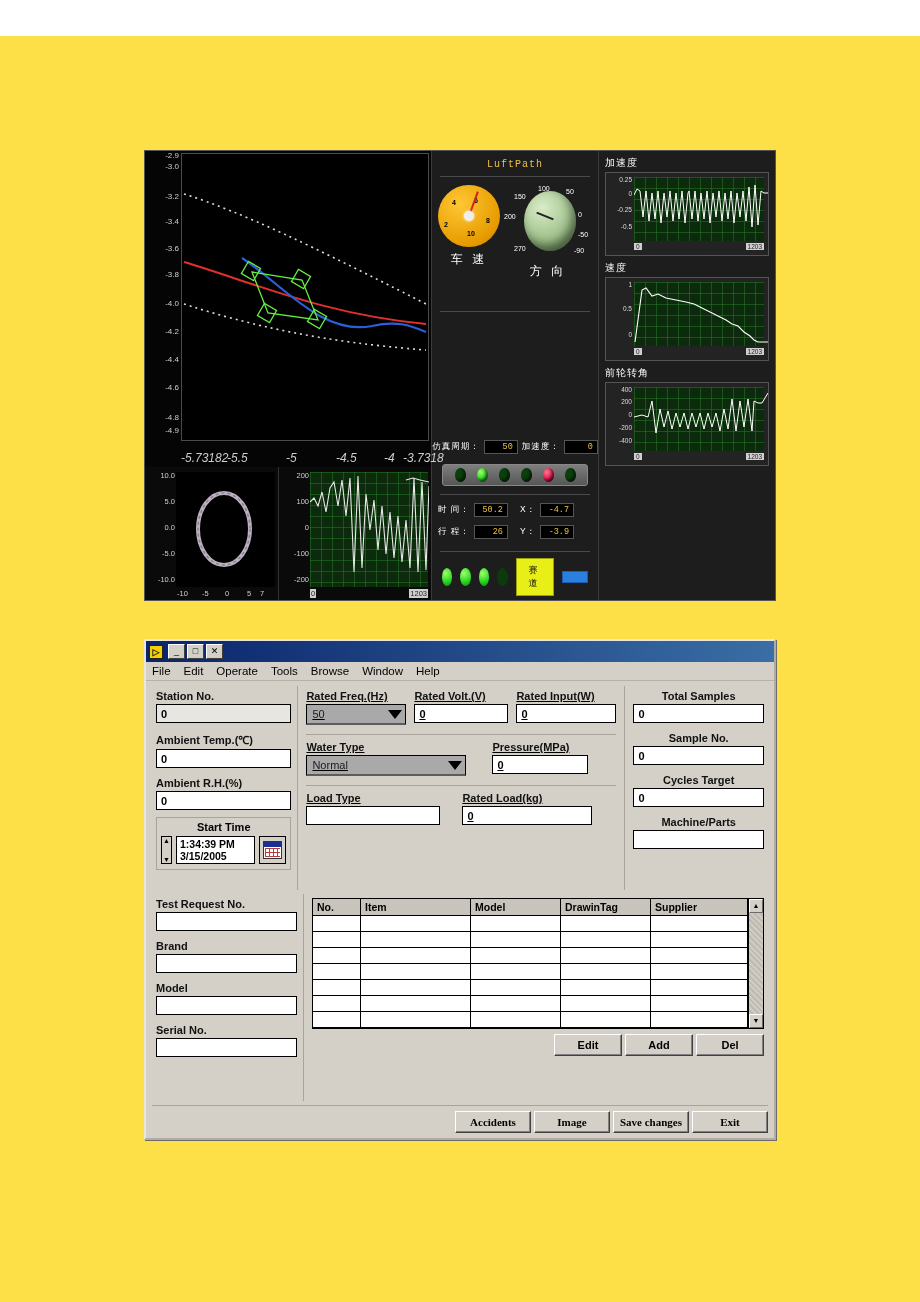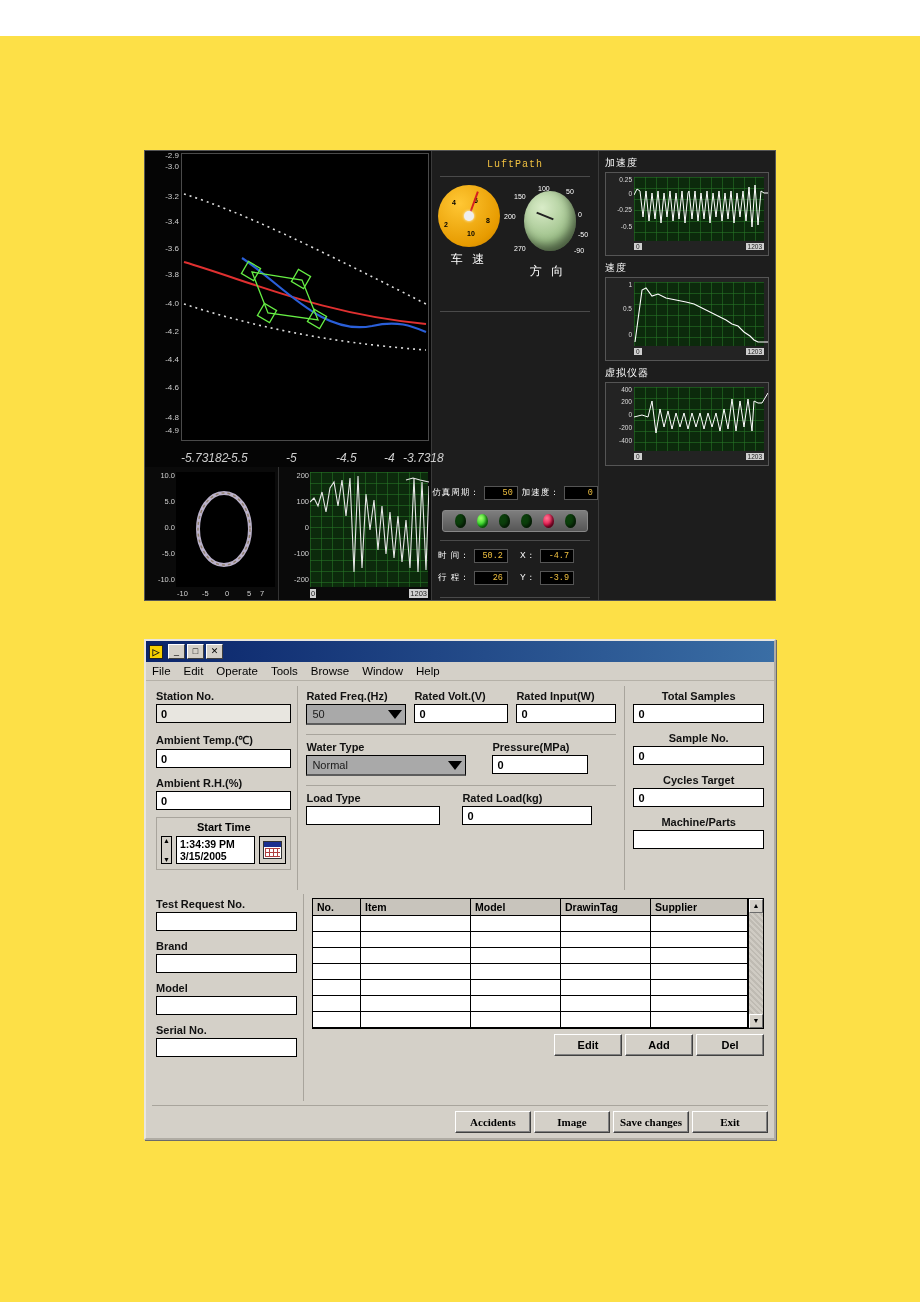--- a/index.html
+++ b/index.html
@@ -114,21 +114,21 @@
   .title-text { color:#fff; font-size:11.5px; font-weight:bold; flex:1; }
   .wbtns { display:flex; gap:2px; }
   .wbtn { width:17px; height:15px; background:#d4d0c8; border:1px solid #fff; border-right-color:#404040;
      border-bottom-color:#404040; font-size:9px; line-height:13px; text-align:center; color:#000; }
   .menubar { height:19px; background:#d4d0c8; display:flex; align-items:center; gap:13px; padding:0 6px;
      border-bottom:1px solid #b5b1a8; font-size:11.5px; }
 
   .dlg-body { padding:5px 6px; height:calc(100% - 21px - 19px); display:flex; flex-direction:column; }
   .top-sect { display:flex; height:204px; }
   .col-l { width:152px; padding:4px 6px 0 4px; border-right:1px solid #a8a49c; }
-  .col-m { flex:1; padding:4px 8px 0 8px; border-right:1px solid #a8a49c; }
+  .col-m { flex:1; padding:4px 8px 0 8px; border-right:1px solid #a8a49c;text-decoration:underline; }
   .col-r { width:148px; padding:4px 4px 0 8px;text-align:center; }
   .lbl { font-size:11px; font-weight:bold; color:#111; margin:0 0 2px; }
   .lbl.sp { margin-top:9px; }
   .fld { height:19px; background:#fff; border:1px solid #000; font-size:11px; padding:1px 4px;
      display:flex; align-items:center; color:#000; font-weight:bold; }
   .fld.grey { background:#e8e6e0; }
   .combo { height:21px; background:#a9a9a9; border:1px solid #000; border-bottom:2px solid #5c5c5c;
      display:flex; align-items:center; padding:0 3px 0 5px; font-size:11px; color:#1a1a1a; }
   .combo .val { flex:1; }
   .combo .arw { width:0;height:0;border-left:7px solid transparent;border-right:7px solid transparent;border-top:9px solid #000; }
@@ -331,20 +331,28 @@
         </div>
         <div class="stat-line">
           <span class="cn-label">行 程：</span>
           <span class="num-box">26</span>
           <span class="cn-label" style="margin-left:8px">Y：</span>
           <span class="num-box">-3.9</span>
         </div>
       </div>
 
       <div class="lv-sep"></div>
+      <div class="btm-leds">
+        <span class="led-big"></span>
+        <span class="led-big"></span>
+        <span class="led-big"></span>
+        <span class="led-big off"></span>
+        <span class="btn-yellow">赛道</span>
+        <span class="btn-blue"></span>
+      </div>
     </div>
 
     <div class="lv-right">
 
       <div class="g-block">
         <div class="g-title">加速度</div>
         <div class="g-frame">
           <div class="g-y">
             <div style="top:0px">0.25</div>
             <div style="top:14px">0</div>
@@ -377,21 +385,21 @@
             </svg>
           </div>
           <div class="g-x">
             <span class="x0">0</span>
             <span class="x1">1203</span>
           </div>
         </div>
       </div>
 
       <div class="g-block">
-        <div class="g-title">虚拟仪器</div>
+        <div class="g-title">前轮转角</div>
         <div class="g-frame">
           <div class="g-y">
             <div style="top:0px">400</div>
             <div style="top:12px">200</div>
             <div style="top:25px">0</div>
             <div style="top:38px">-200</div>
             <div style="top:51px">-400</div>
           </div>
           <div class="g-canvas grid-green">
             <svg width="134" height="66" viewBox="0 0 134 66" preserveAspectRatio="none">

